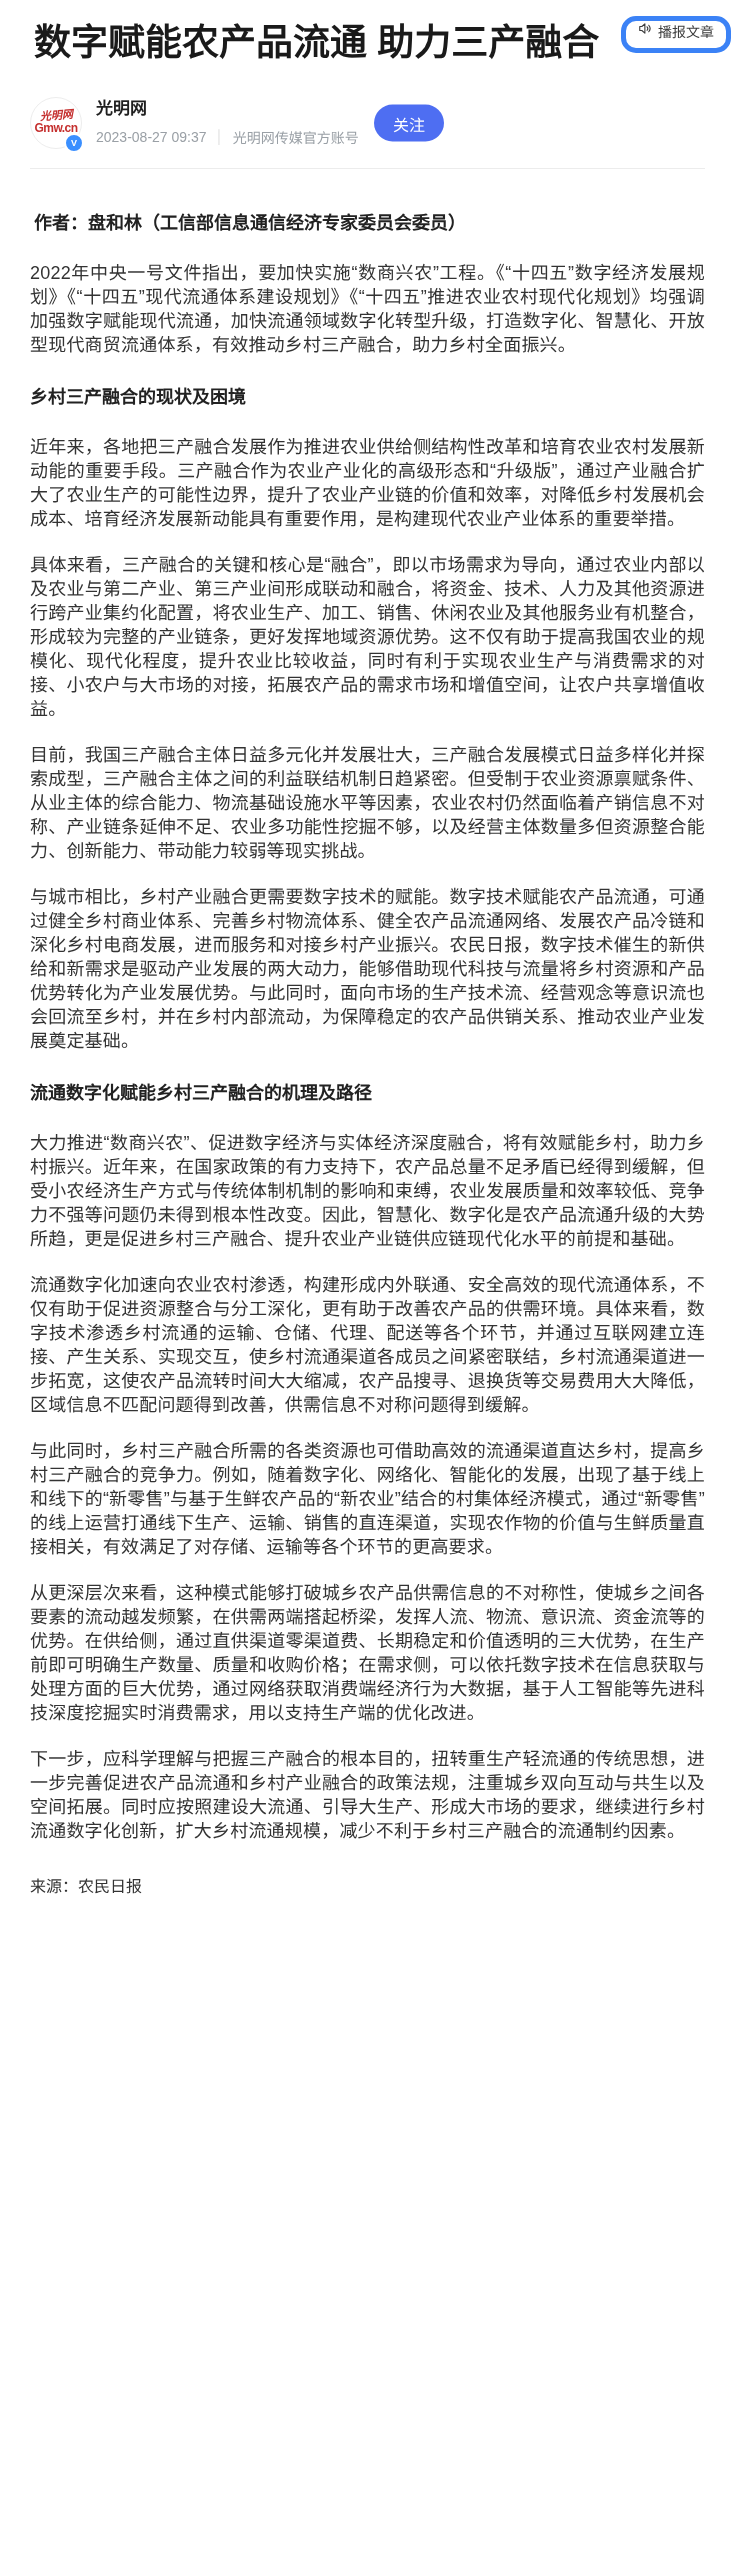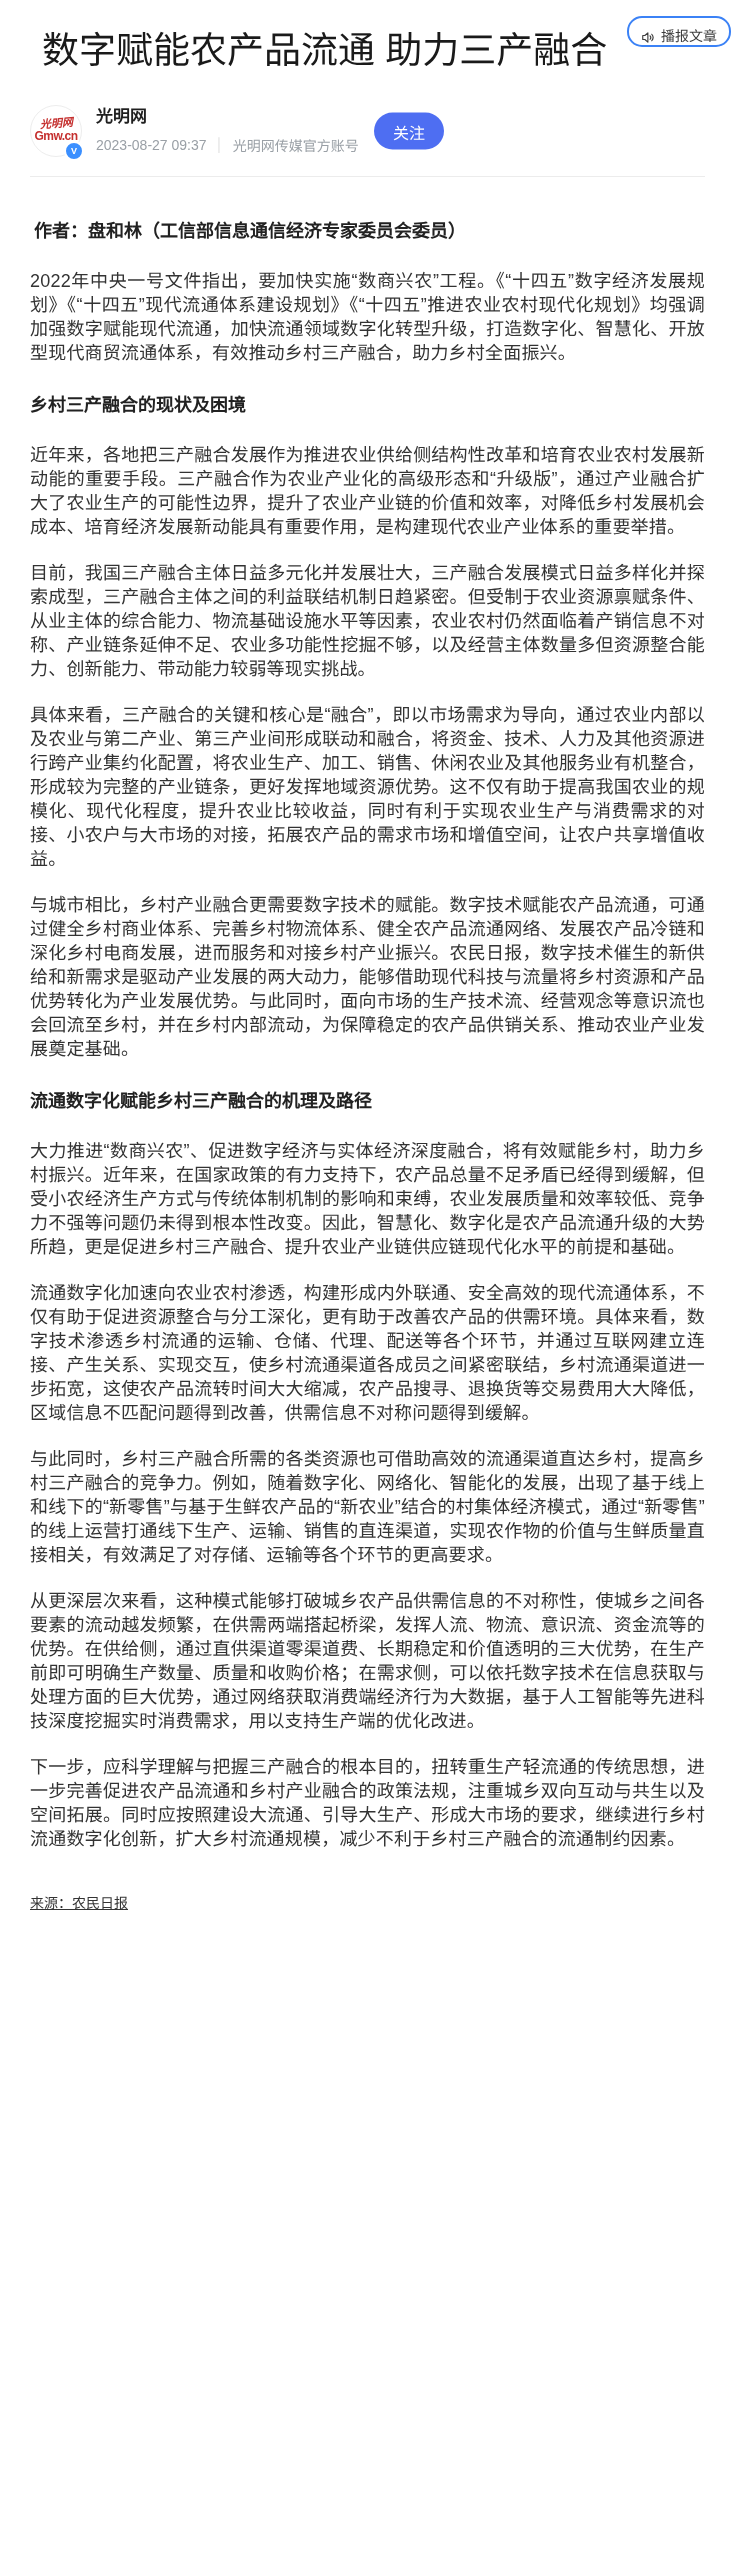--- a/index.html
+++ b/index.html
@@ -1,22 +1,22 @@
 <!DOCTYPE html>
 <html lang="zh-CN"><head>
 <meta charset="utf-8">
 <style>
   html,body{margin:0;padding:0;background:#ffffff;}
   body{width:735px;min-height:2576px;font-family:"Liberation Sans","DejaVu Sans",sans-serif;color:#333;-webkit-font-smoothing:antialiased;}
   .container{position:relative;padding:0 30px;}
   
   .title-wrap{position:relative;padding-top:16px;}
-  h1.page-title{margin:12px;font-size:37px;line-height:46px;font-weight:400;color:#1a1a1a;letter-spacing:0;}
-  .broadcast-pill{position:absolute;top:16px;right:-26px;height:27px;display:inline-flex;align-items:flex-end;gap:5px;
-    padding:0 12px;border:2px solid #3b82f6;border-radius:15px;background:#fff;color:#3c3c3c;font-size:14px;cursor:pointer;white-space:nowrap;}
+  h1.page-title{margin:4px;font-size:37px;line-height:46px;font-weight:700;color:#1a1a1a;letter-spacing:0;}
+  .broadcast-pill{position:absolute;top:16px;right:-26px;height:27px;display:inline-flex;align-items:flex-start;gap:5px;
+    padding:0 12px;border:5px solid #3b82f6;border-radius:15px;background:#fff;color:#3c3c3c;font-size:14px;cursor:pointer;white-space:nowrap;}
   .broadcast-pill svg{display:block;}
   
   .header-row{position:relative;margin-top:30px;height:54px;display:flex;align-items:center;}
   .avatar{position:relative;width:52px;height:52px;border-radius:50%;border:1px solid #ededed;box-sizing:border-box;
     display:flex;flex-direction:column;align-items:center;justify-content:center;background:#fff;flex:none;cursor:pointer;}
   .avatar-script{color:#c5302f;font-size:11px;font-weight:700;font-style:italic;line-height:1;transform:rotate(-4deg);}
   .avatar-domain{color:#c5302f;font-size:12px;font-weight:700;line-height:1.2;letter-spacing:-0.5px;}
   .v-badge{position:absolute;right:-3px;bottom:-5px;width:16px;height:16px;border-radius:50%;background:#3a8fff;border:2px solid #fff;
     color:#fff;font-size:9px;font-weight:700;display:flex;align-items:center;justify-content:center;line-height:1;}
   .author-info{margin-left:14px;}
@@ -24,21 +24,21 @@
   .author-meta{margin-top:7px;font-size:14px;color:#9aa0a6;display:flex;align-items:center;}
   .meta-sep{color:#dcdcdc;margin:0 9px;font-size:13px;}
   .follow-btn{position:absolute;left:344px;top:50%;transform:translateY(-50%);width:70px;height:37px;border:none;border-radius:19px;
     background:#4e6ef2;color:#fff;font-size:16px;display:flex;align-items:center;justify-content:center;cursor:pointer;font-family:Liberation Mono, monospace;}
   .divider{margin-top:18px;border-bottom:1px solid #ececec;}
   
   article{padding:34px 0 14px;}
   .byline{margin:4px;font-size:18px;line-height:32px;font-weight:700;color:#222;}
   .para{margin:22px 0 0;font-size:18px;line-height:24px;color:#333;text-align:justify;letter-spacing:0.2px;}
   .sect{margin:24px 0 0;font-size:18px;line-height:32px;font-weight:700;color:#222;}
-  .source{margin:36px 0 0;font-size:14px;line-height:32px;color:#333;text-decoration:underline;}
+  .source{margin:28px 0 0;font-size:16px;line-height:32px;color:#333;}
 </style>
 </head>
 <body>
 
 <div class="container">
 
   <div class="title-wrap">
     <h1 class="page-title">数字赋能农产品流通 助力三产融合</h1>
     <div class="broadcast-pill">
       <span>
@@ -70,22 +70,22 @@
   </div>
 
   <div class="divider"></div>
 
   <article>
     <p class="byline">作者：盘和林（工信部信息通信经济专家委员会委员）</p>
     <div id="article-body">
         <p class="para">2022年中央一号文件指出，要加快实施“数商兴农”工程。《“十四五”数字经济发展规划》《“十四五”现代流通体系建设规划》《“十四五”推进农业农村现代化规划》均强调加强数字赋能现代流通，加快流通领域数字化转型升级，打造数字化、智慧化、开放型现代商贸流通体系，有效推动乡村三产融合，助力乡村全面振兴。</p>
         <h2 class="sect">乡村三产融合的现状及困境</h2>
         <p class="para">近年来，各地把三产融合发展作为推进农业供给侧结构性改革和培育农业农村发展新动能的重要手段。三产融合作为农业产业化的高级形态和“升级版”，通过产业融合扩大了农业生产的可能性边界，提升了农业产业链的价值和效率，对降低乡村发展机会成本、培育经济发展新动能具有重要作用，是构建现代农业产业体系的重要举措。</p>
+        <p class="para">具体来看，三产融合的关键和核心是“融合”，即以市场需求为导向，通过农业内部以及农业与第二产业、第三产业间形成联动和融合，将资金、技术、人力及其他资源进行跨产业集约化配置，将农业生产、加工、销售、休闲农业及其他服务业有机整合，形成较为完整的产业链条，更好发挥地域资源优势。这不仅有助于提高我国农业的规模化、现代化程度，提升农业比较收益，同时有利于实现农业生产与消费需求的对接、小农户与大市场的对接，拓展农产品的需求市场和增值空间，让农户共享增值收益。</p>
         <p class="para">目前，我国三产融合主体日益多元化并发展壮大，三产融合发展模式日益多样化并探索成型，三产融合主体之间的利益联结机制日趋紧密。但受制于农业资源禀赋条件、从业主体的综合能力、物流基础设施水平等因素，农业农村仍然面临着产销信息不对称、产业链条延伸不足、农业多功能性挖掘不够，以及经营主体数量多但资源整合能力、创新能力、带动能力较弱等现实挑战。</p>
-        <p class="para">具体来看，三产融合的关键和核心是“融合”，即以市场需求为导向，通过农业内部以及农业与第二产业、第三产业间形成联动和融合，将资金、技术、人力及其他资源进行跨产业集约化配置，将农业生产、加工、销售、休闲农业及其他服务业有机整合，形成较为完整的产业链条，更好发挥地域资源优势。这不仅有助于提高我国农业的规模化、现代化程度，提升农业比较收益，同时有利于实现农业生产与消费需求的对接、小农户与大市场的对接，拓展农产品的需求市场和增值空间，让农户共享增值收益。</p>
         <p class="para">与城市相比，乡村产业融合更需要数字技术的赋能。数字技术赋能农产品流通，可通过健全乡村商业体系、完善乡村物流体系、健全农产品流通网络、发展农产品冷链和深化乡村电商发展，进而服务和对接乡村产业振兴。农民日报，数字技术催生的新供给和新需求是驱动产业发展的两大动力，能够借助现代科技与流量将乡村资源和产品优势转化为产业发展优势。与此同时，面向市场的生产技术流、经营观念等意识流也会回流至乡村，并在乡村内部流动，为保障稳定的农产品供销关系、推动农业产业发展奠定基础。</p>
         <h2 class="sect">流通数字化赋能乡村三产融合的机理及路径</h2>
         <p class="para">大力推进“数商兴农”、促进数字经济与实体经济深度融合，将有效赋能乡村，助力乡村振兴。近年来，在国家政策的有力支持下，农产品总量不足矛盾已经得到缓解，但受小农经济生产方式与传统体制机制的影响和束缚，农业发展质量和效率较低、竞争力不强等问题仍未得到根本性改变。因此，智慧化、数字化是农产品流通升级的大势所趋，更是促进乡村三产融合、提升农业产业链供应链现代化水平的前提和基础。</p>
         <p class="para">流通数字化加速向农业农村渗透，构建形成内外联通、安全高效的现代流通体系，不仅有助于促进资源整合与分工深化，更有助于改善农产品的供需环境。具体来看，数字技术渗透乡村流通的运输、仓储、代理、配送等各个环节，并通过互联网建立连接、产生关系、实现交互，使乡村流通渠道各成员之间紧密联结，乡村流通渠道进一步拓宽，这使农产品流转时间大大缩减，农产品搜寻、退换货等交易费用大大降低，区域信息不匹配问题得到改善，供需信息不对称问题得到缓解。</p>
         <p class="para">与此同时，乡村三产融合所需的各类资源也可借助高效的流通渠道直达乡村，提高乡村三产融合的竞争力。例如，随着数字化、网络化、智能化的发展，出现了基于线上和线下的“新零售”与基于生鲜农产品的“新农业”结合的村集体经济模式，通过“新零售”的线上运营打通线下生产、运输、销售的直连渠道，实现农作物的价值与生鲜质量直接相关，有效满足了对存储、运输等各个环节的更高要求。</p>
         <p class="para">从更深层次来看，这种模式能够打破城乡农产品供需信息的不对称性，使城乡之间各要素的流动越发频繁，在供需两端搭起桥梁，发挥人流、物流、意识流、资金流等的优势。在供给侧，通过直供渠道零渠道费、长期稳定和价值透明的三大优势，在生产前即可明确生产数量、质量和收购价格；在需求侧，可以依托数字技术在信息获取与处理方面的巨大优势，通过网络获取消费端经济行为大数据，基于人工智能等先进科技深度挖掘实时消费需求，用以支持生产端的优化改进。</p>
         <p class="para">下一步，应科学理解与把握三产融合的根本目的，扭转重生产轻流通的传统思想，进一步完善促进农产品流通和乡村产业融合的政策法规，注重城乡双向互动与共生以及空间拓展。同时应按照建设大流通、引导大生产、形成大市场的要求，继续进行乡村流通数字化创新，扩大乡村流通规模，减少不利于乡村三产融合的流通制约因素。</p>
       </div>
     <p class="source">来源：农民日报</p>
   </article>

